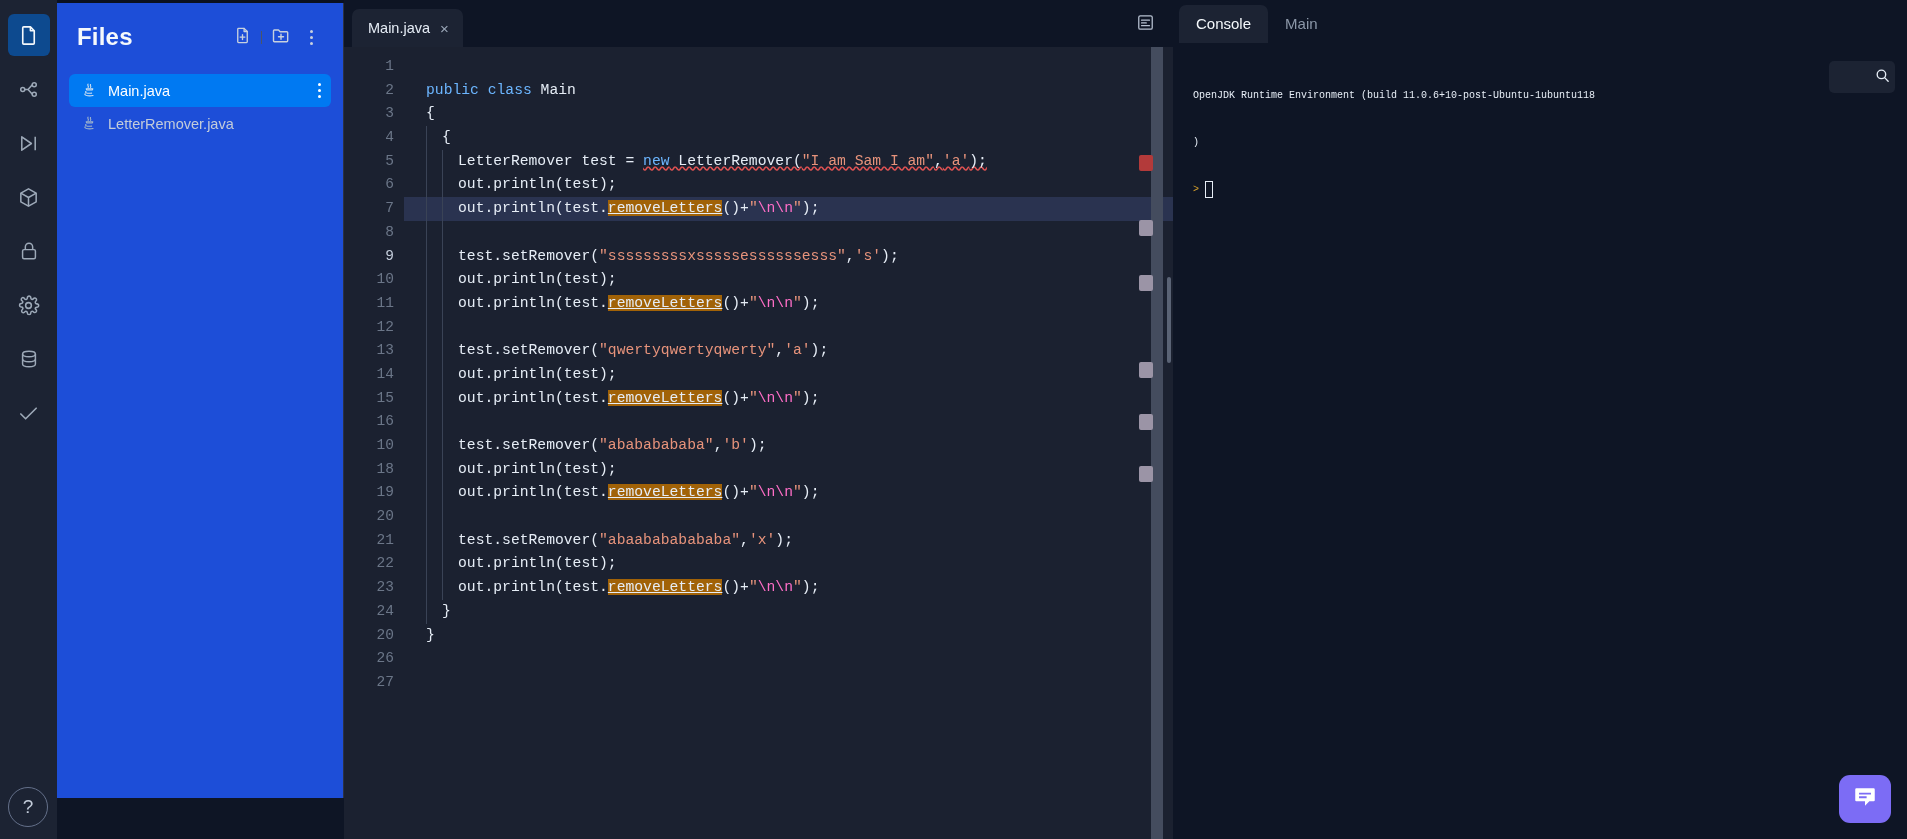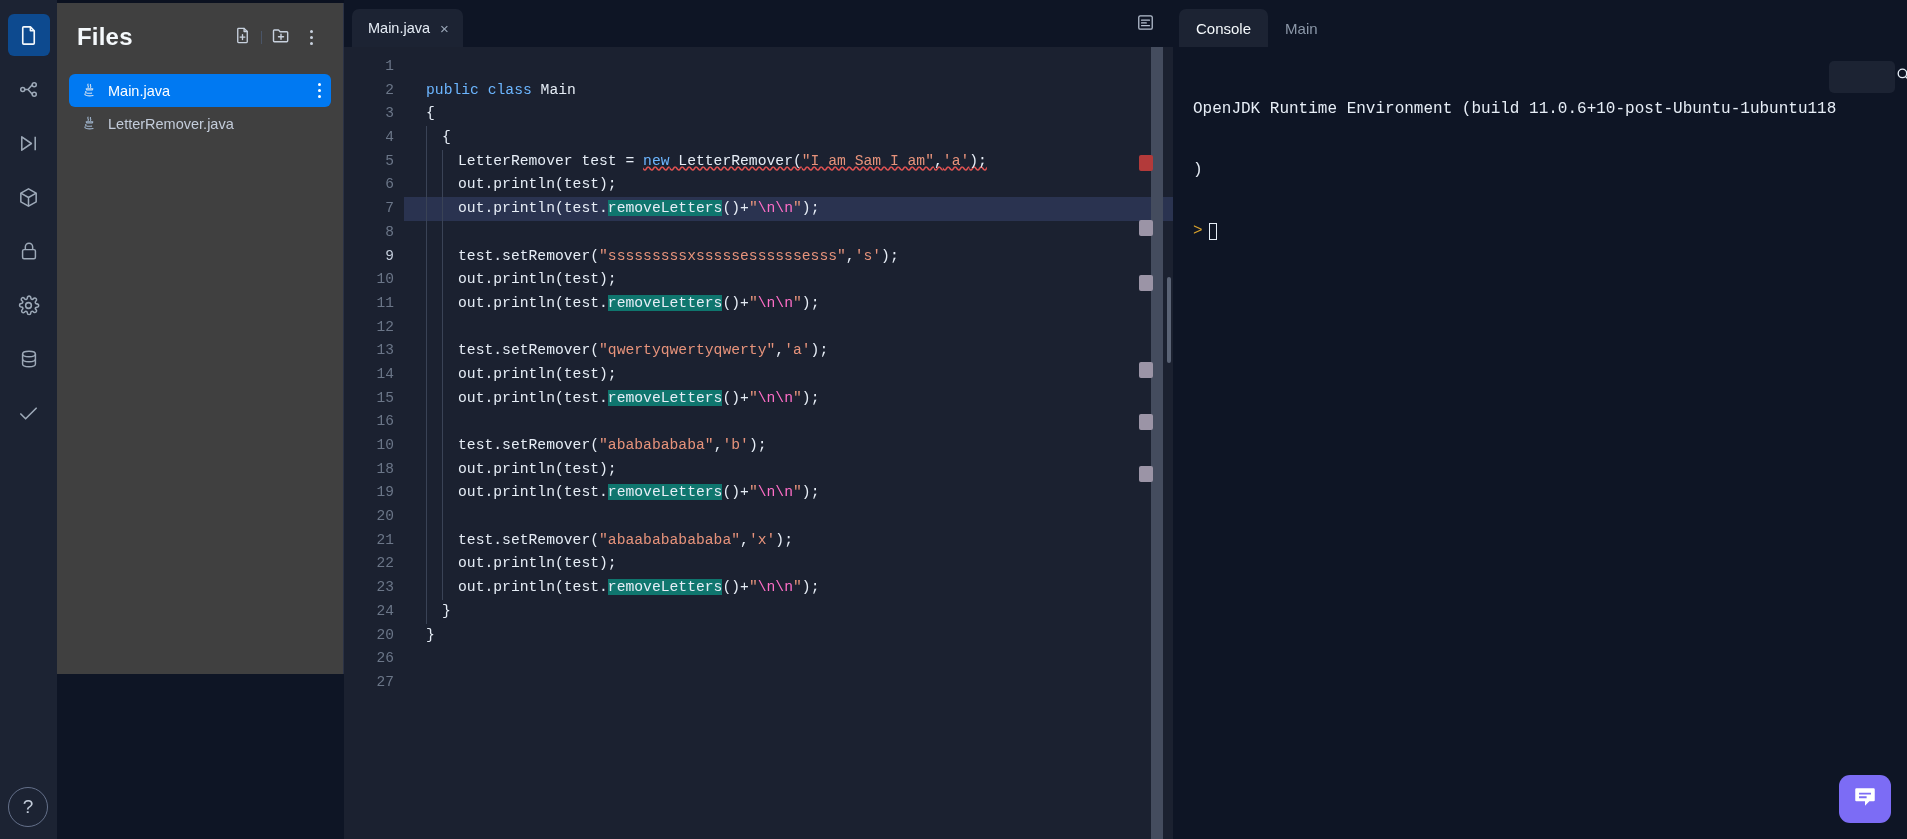--- a/index.html
+++ b/index.html
@@ -31,22 +31,22 @@
   .help-btn {
     position: absolute; left: 8px; bottom: 12px;
     width: 40px; height: 40px; border-radius: 50%;
     border: 1.6px solid #64708a; color: #c3ccda;
     display: flex; align-items: center; justify-content: center;
     font-size: 19px; font-family: "Liberation Sans", sans-serif;
   }
 
   
   .files-panel {
-    width: 287px; flex: 0 0 287px; height: 674px;
-    background: #404040;
+    width: 287px; flex: 0 0 287px; height: 798px;
+    background: #1d4ed8;
     border-right: 1px solid #2b3245;
     padding: 14px 12px 0 12px;
   }
   .files-header {
     display: flex; align-items: center;
     height: 46px; padding: 0 6px 0 8px;
   }
   .files-title {
     font-size: 24px; font-weight: bold; color: #f5f9fc;
     flex: 1 1 auto; letter-spacing: .2px;
@@ -127,21 +127,21 @@
     padding-left: 22px;
     position: relative;
   }
   .cline.active { background: #2a3350; }
 
   
   .kw   { color: #6cb6ff; }
   .str  { color: #e7937b; }
   .esc  { color: #ff6ec7; }
   .plain{ color: #e6edf6; }
-  .hl   { background: #0f766e; }
+  .hl   { background: #a16207; text-decoration: underline; }
   .squiggle {
     text-decoration: underline wavy #e05252;
     text-decoration-skip-ink: none;
   }
   .ind { border-left: 1px solid #3a4356; display:inline-block; height:23.7px; vertical-align: top; }
 
   
   .marker-rail {
     position: absolute; right: 20px; top: 0; width: 14px; height: 100%;
     z-index: 3;
@@ -159,34 +159,34 @@
   }
 
   
   .console-col {
     width: 734px; flex: 0 0 734px; height: 839px;
     background: #0e1525; display: flex; flex-direction: column;
     position: relative;
   }
   .console-tabbar {
     height: 47px; flex: 0 0 47px;
-    display: flex; align-items: flex-end; padding-left: 6px;
+    display: flex; align-items: center; padding-left: 6px;
   }
   .c-tab {
     height: 38px; padding: 0 17px;
     display: flex; align-items: center;
     font-size: 15px; color: #8b97a8;
     border-radius: 7px 7px 0 0;
   }
   .c-tab.active { background: #1c2333; color: #f5f9fc; }
   .console-body {
     flex: 1 1 auto; background: #0e1525;
     padding: 14px 18px 0 20px;
     font-family: "Liberation Mono", monospace;
-    font-size: 16px; color: #e6edf6;
+    font-size: 10px; color: #e6edf6;
     position: relative; white-space: pre; overflow: hidden;
   }
   .console-line { line-height: 25px; }
   .prompt-row { line-height: 25px; display: flex; align-items: center; gap: 6px; }
   .prompt-caret { color: #d7a12c; }
   .cursor-box { display:inline-block; width: 8px; height: 17px; border: 1.5px solid #e6edf6; }
   .console-tools {
     position: absolute; right: 12px; top: 14px;
     display: flex; align-items: center; gap: 6px;
     background: #1c2333; border-radius: 5px; padding: 3px 4px;

